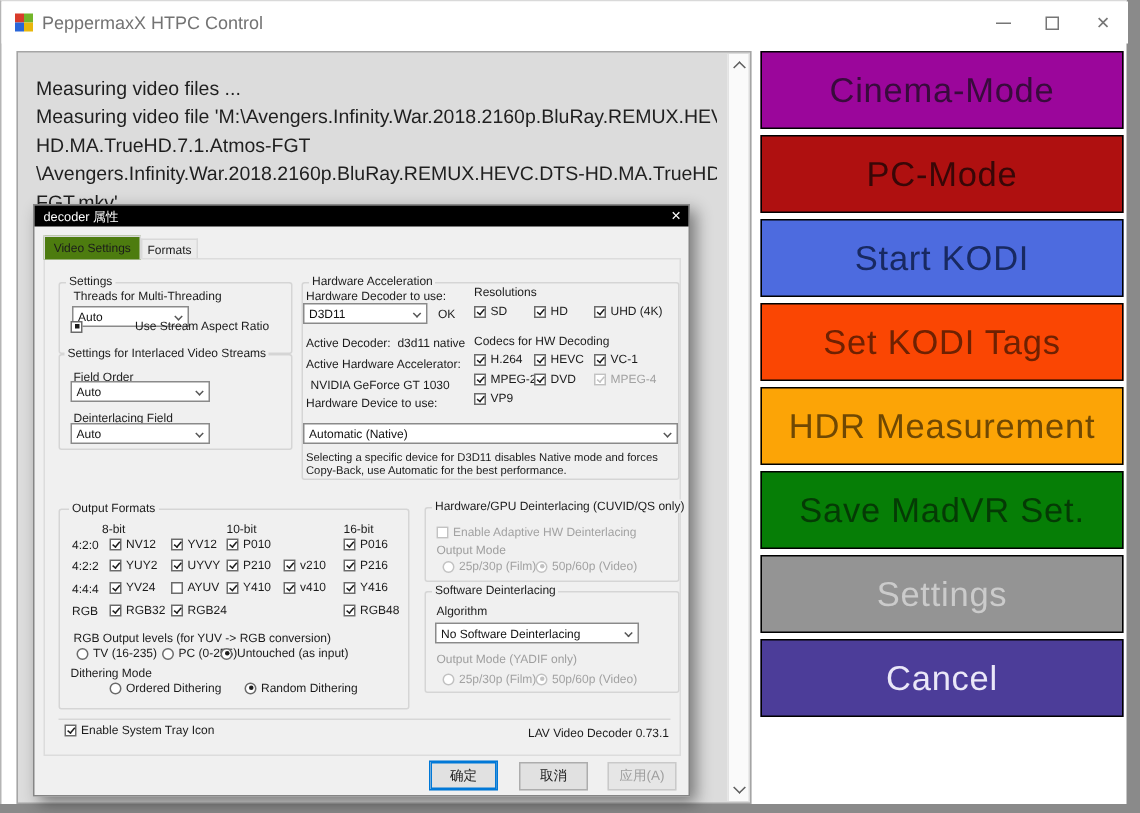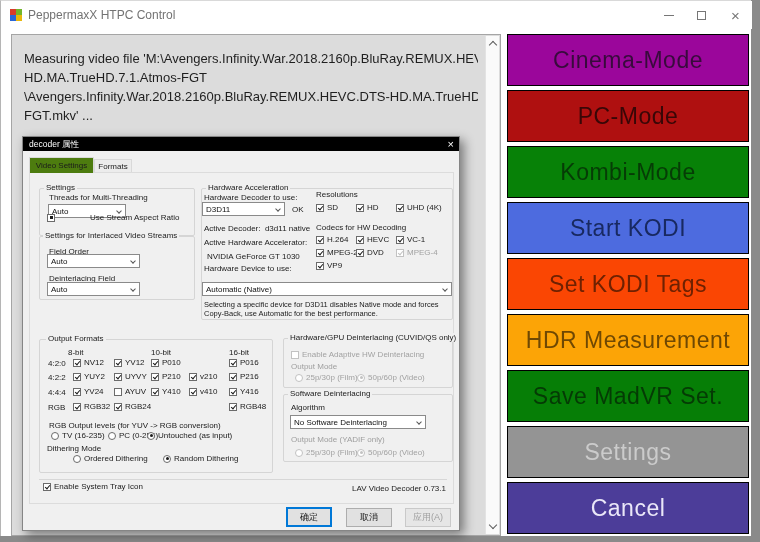--- a/index.html
+++ b/index.html
@@ -91,34 +91,34 @@
       <div class="wc wc-max">
           <i></i>
         </div>
       <div class="wc wc-close">
           <span>×</span>
         </div>
     </div>
   </div>
 
   <div class="log">
+    <div class="logline">Measuring video files ...</div>
     <div class="logline">Measuring video file 'M:\Avengers.Infinity.War.2018.2160p.BluRay.REMUX.HEVC.DTS-</div>
     <div class="logline">HD.MA.TrueHD.7.1.Atmos-FGT</div>
     <div class="logline">\Avengers.Infinity.War.2018.2160p.BluRay.REMUX.HEVC.DTS-HD.MA.TrueHD.7.1.Atmos-</div>
     <div class="logline">FGT.mkv' ...</div>
     <div class="vscroll">
       <div class="sarr up"></div>
       <div class="sarr down"></div>
     </div>
   </div>
 
   <div class="sidebar">
     <div class="sbtn" style="background-color: rgb(155, 6, 155); color: rgb(56, 11, 60);">Cinema-Mode</div>
     <div class="sbtn" style="background-color: rgb(175, 16, 16); color: rgb(56, 7, 7);">PC-Mode</div>
-    <div class="sbtn" style="background-color: rgb(7, 129, 7); color: rgb(6, 60, 6);">Kombi-Mode</div>
     <div class="sbtn" style="background-color: rgb(77, 107, 223); color: rgb(24, 41, 97);">Start KODI</div>
     <div class="sbtn" style="background-color: rgb(250, 70, 3); color: rgb(110, 33, 2);">Set KODI Tags</div>
     <div class="sbtn" style="background-color: rgb(252, 164, 6); color: rgb(111, 72, 3);">HDR Measurement</div>
     <div class="sbtn" style="background-color: rgb(6, 126, 6); color: rgb(5, 58, 5);">Save MadVR Set.</div>
     <div class="sbtn" style="background-color: rgb(148, 148, 148); color: rgb(203, 203, 203);">Settings</div>
     <div class="sbtn" style="background-color: rgb(76, 61, 153); color: rgb(234, 231, 248);">Cancel</div>
   </div>
 
   <div class="dlg">
     <div class="dlg-title">

